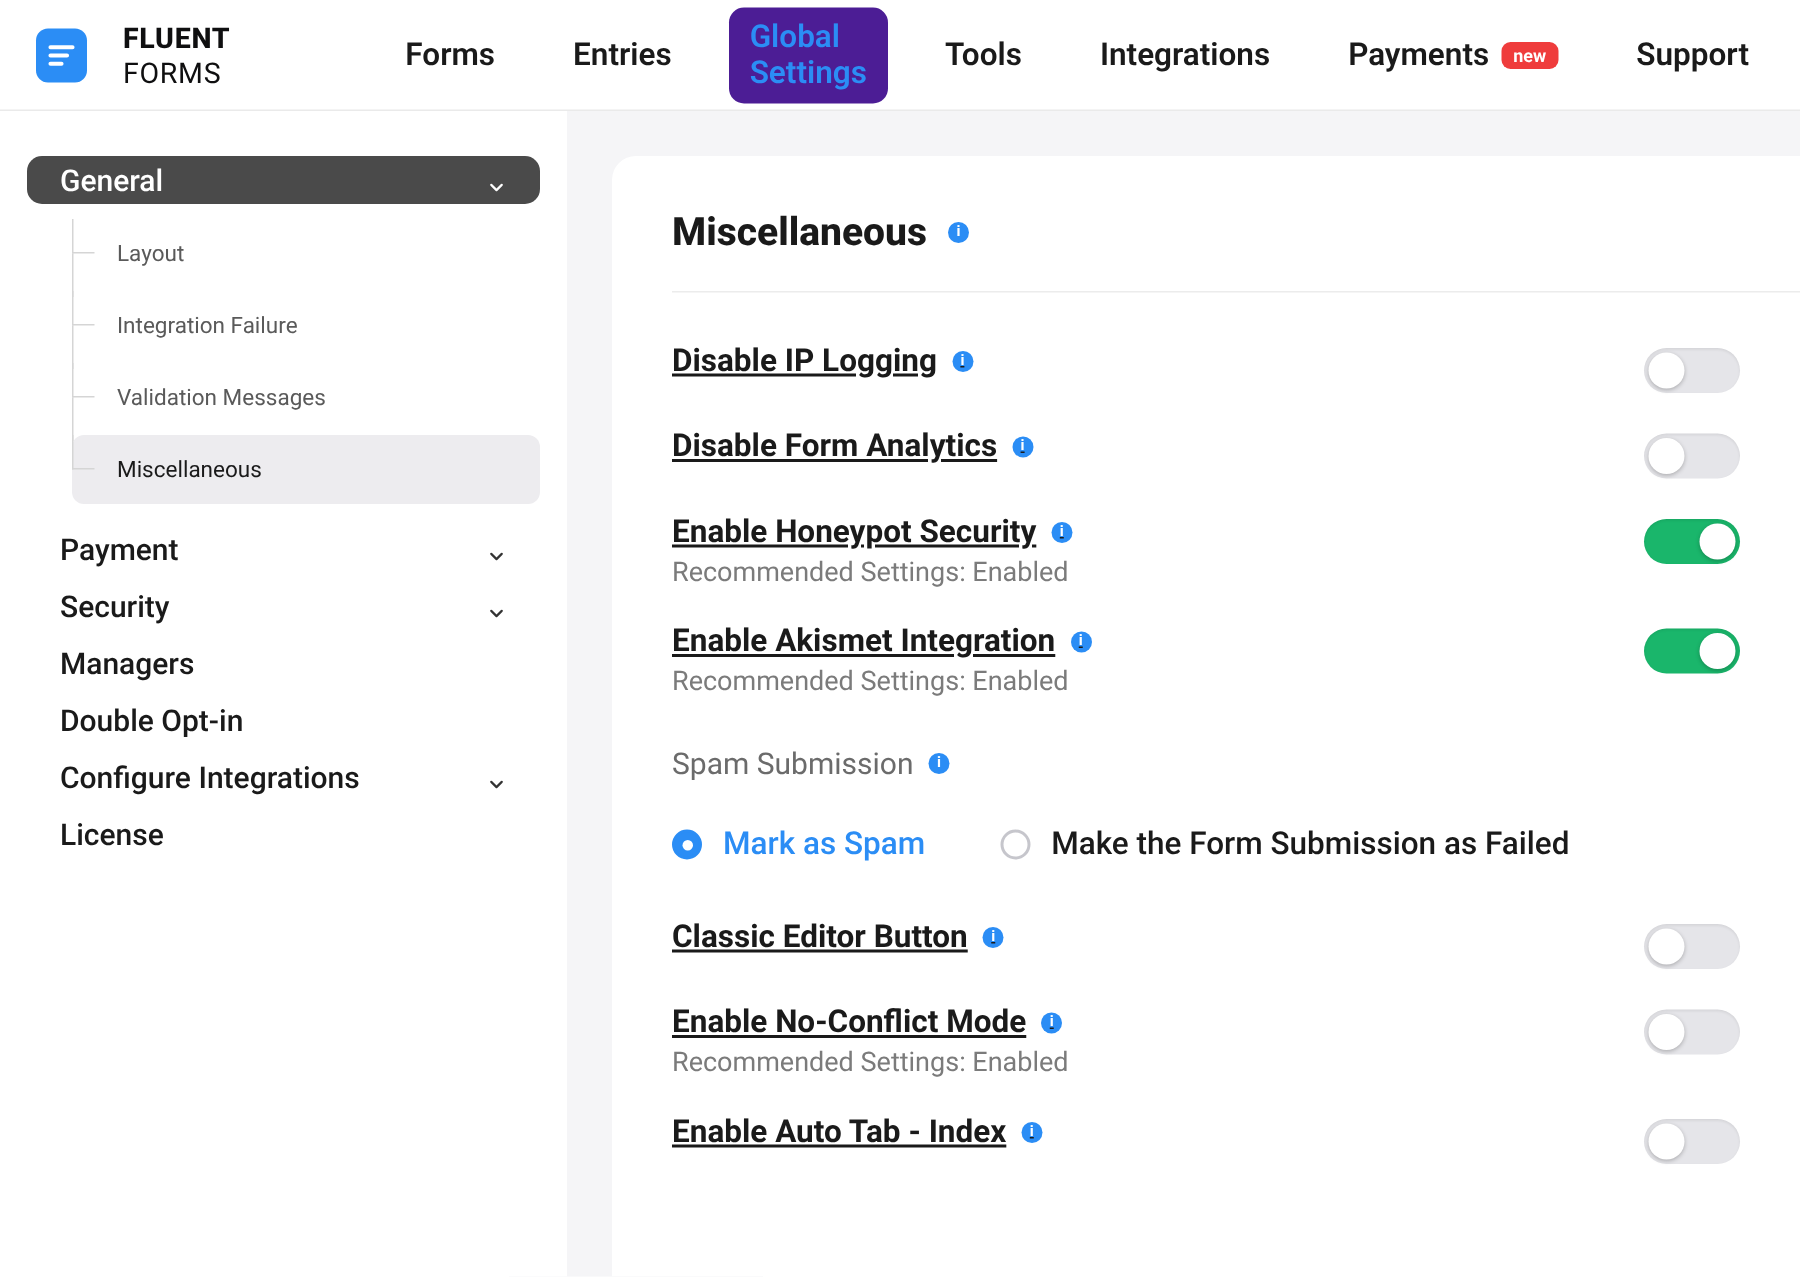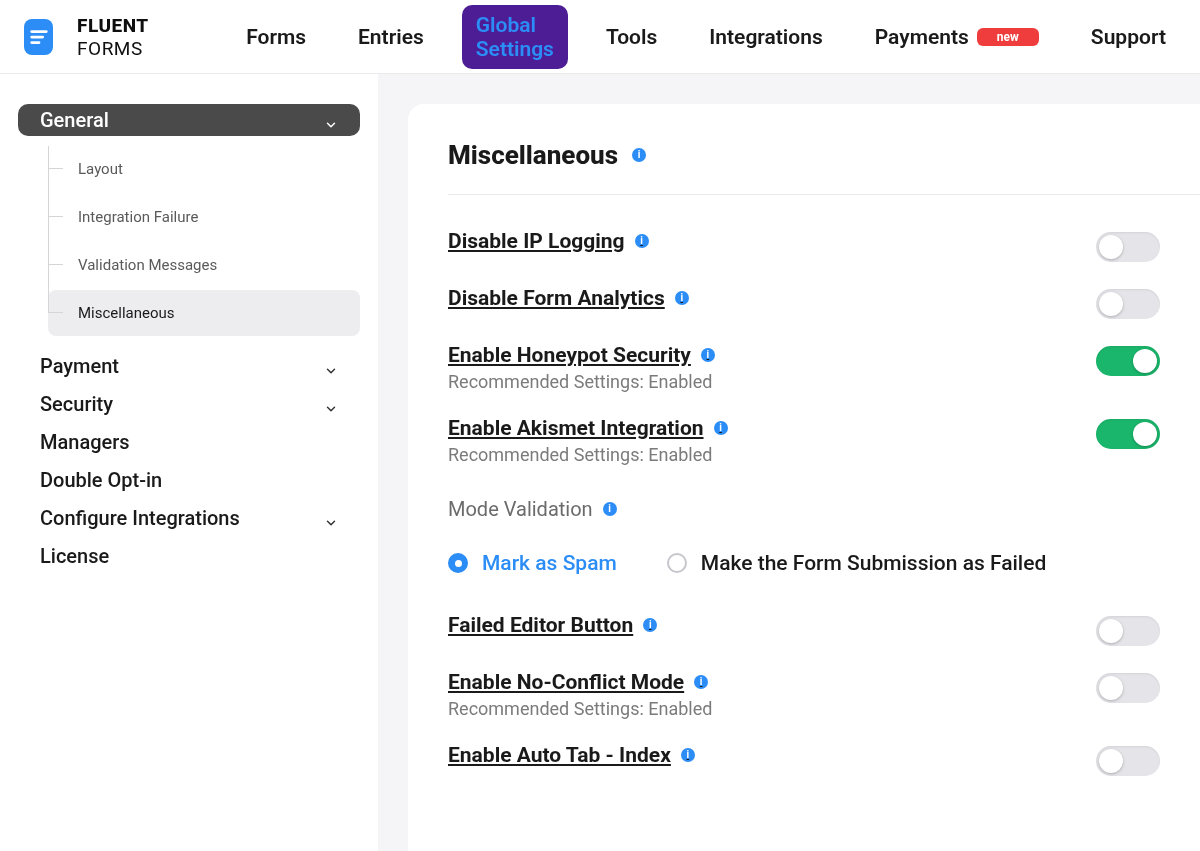--- a/index.html
+++ b/index.html
@@ -64,21 +64,21 @@
   }
   .nav-item.active {
     background: #4c1d95;
     color: #2b8df5;
   }
   .badge-new {
     background: #ef3c3c;
     color: #fff;
     font-size: 12px;
     font-weight: 700;
-    padding: 2px 20px;
+    padding: 2px 8px;
     border-radius: 6px;
     text-transform: lowercase;
   }
 
   
   .layout {
     display: flex;
     height: calc(100% - 74px);
   }
 
@@ -421,41 +421,41 @@
             </span>
             <div class="setting-sub">Recommended Settings: Enabled</div>
           </div>
           <div class="toggle on">
               <div class="knob"></div>
             </div>
         </div>
 
         
         <div class="section-label">
-          <span>Mode Validation</span>
+          <span>Spam Submission</span>
           <span class="info-icon">i</span>
         </div>
 
         
         <div class="radio-row">
           <label class="radio-opt selected">
             <span class="radio-btn"></span>
             <span>Mark as Spam</span>
           </label>
           <label class="radio-opt">
             <span class="radio-btn"></span>
             <span>Make the Form Submission as Failed</span>
           </label>
         </div>
 
         
         <div class="setting-row">
           <div class="setting-left">
             <span class="setting-label">
-              <span>Failed Editor Button</span>
+              <span>Classic Editor Button</span>
               <span class="info-icon">i</span>
             </span>
           </div>
           <div class="toggle">
               <div class="knob"></div>
             </div>
         </div>
 
         
         <div class="setting-row">

